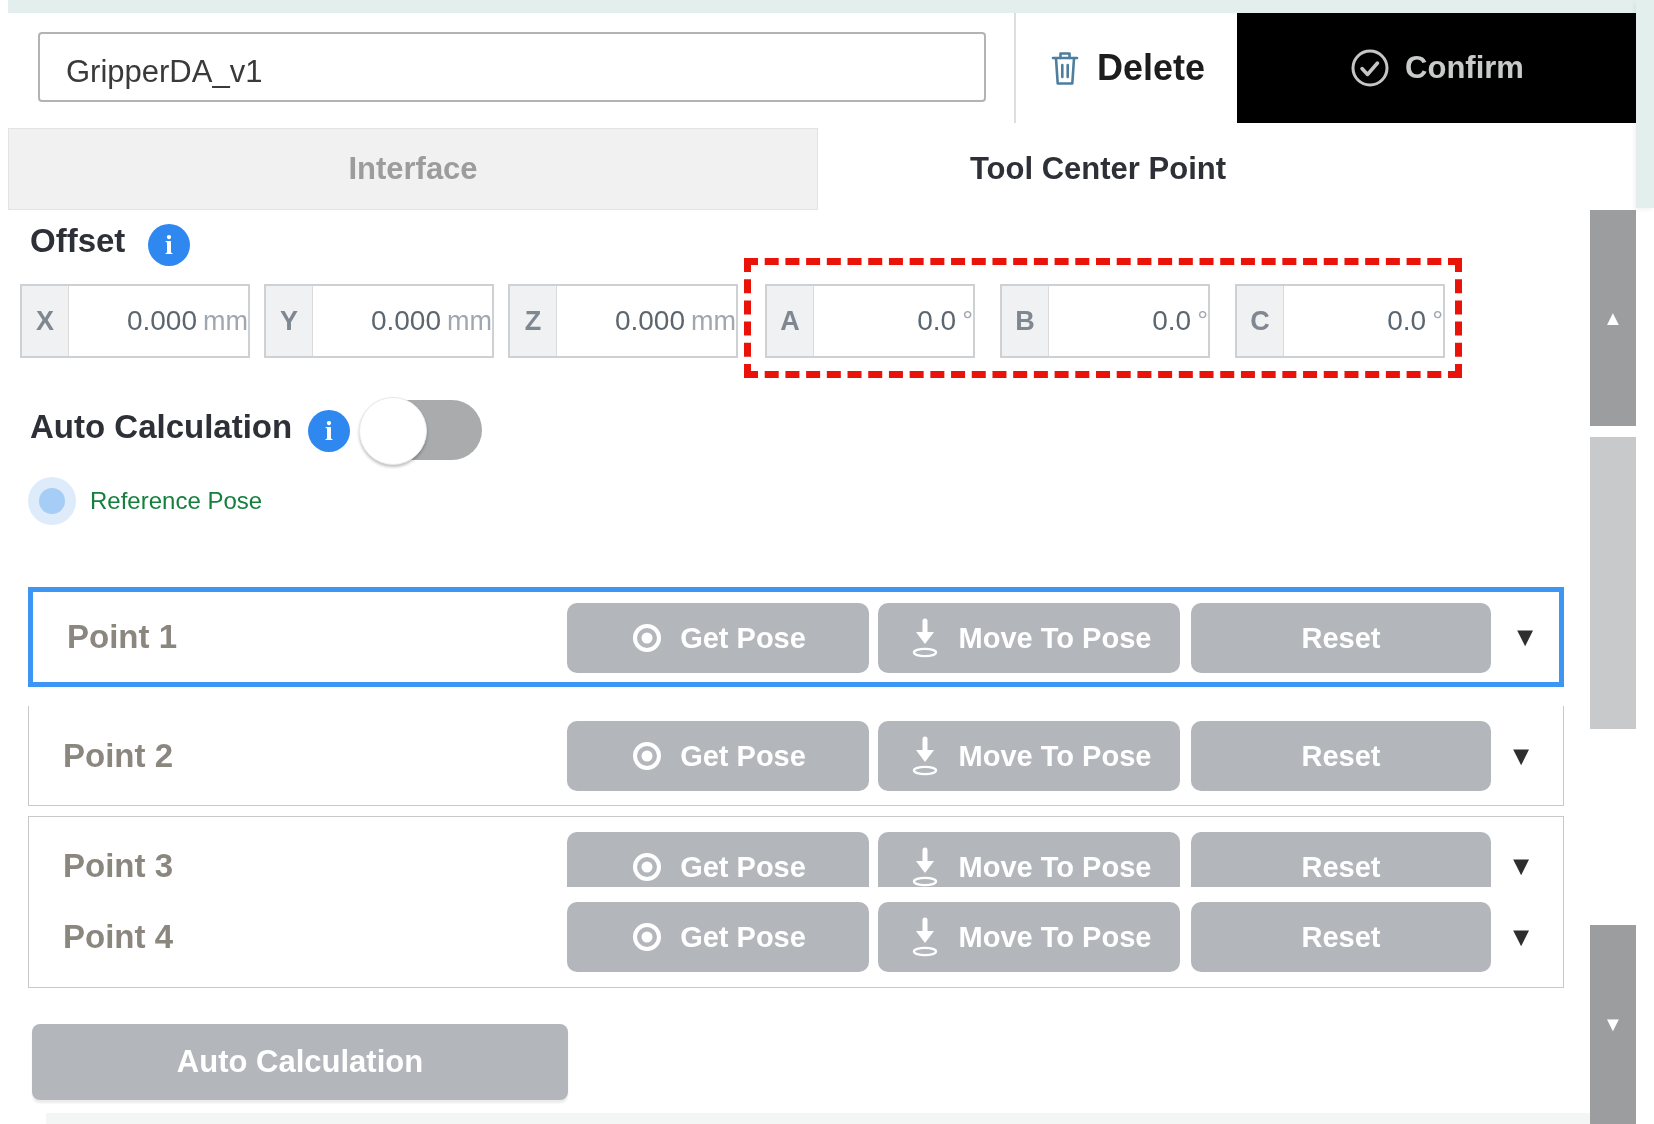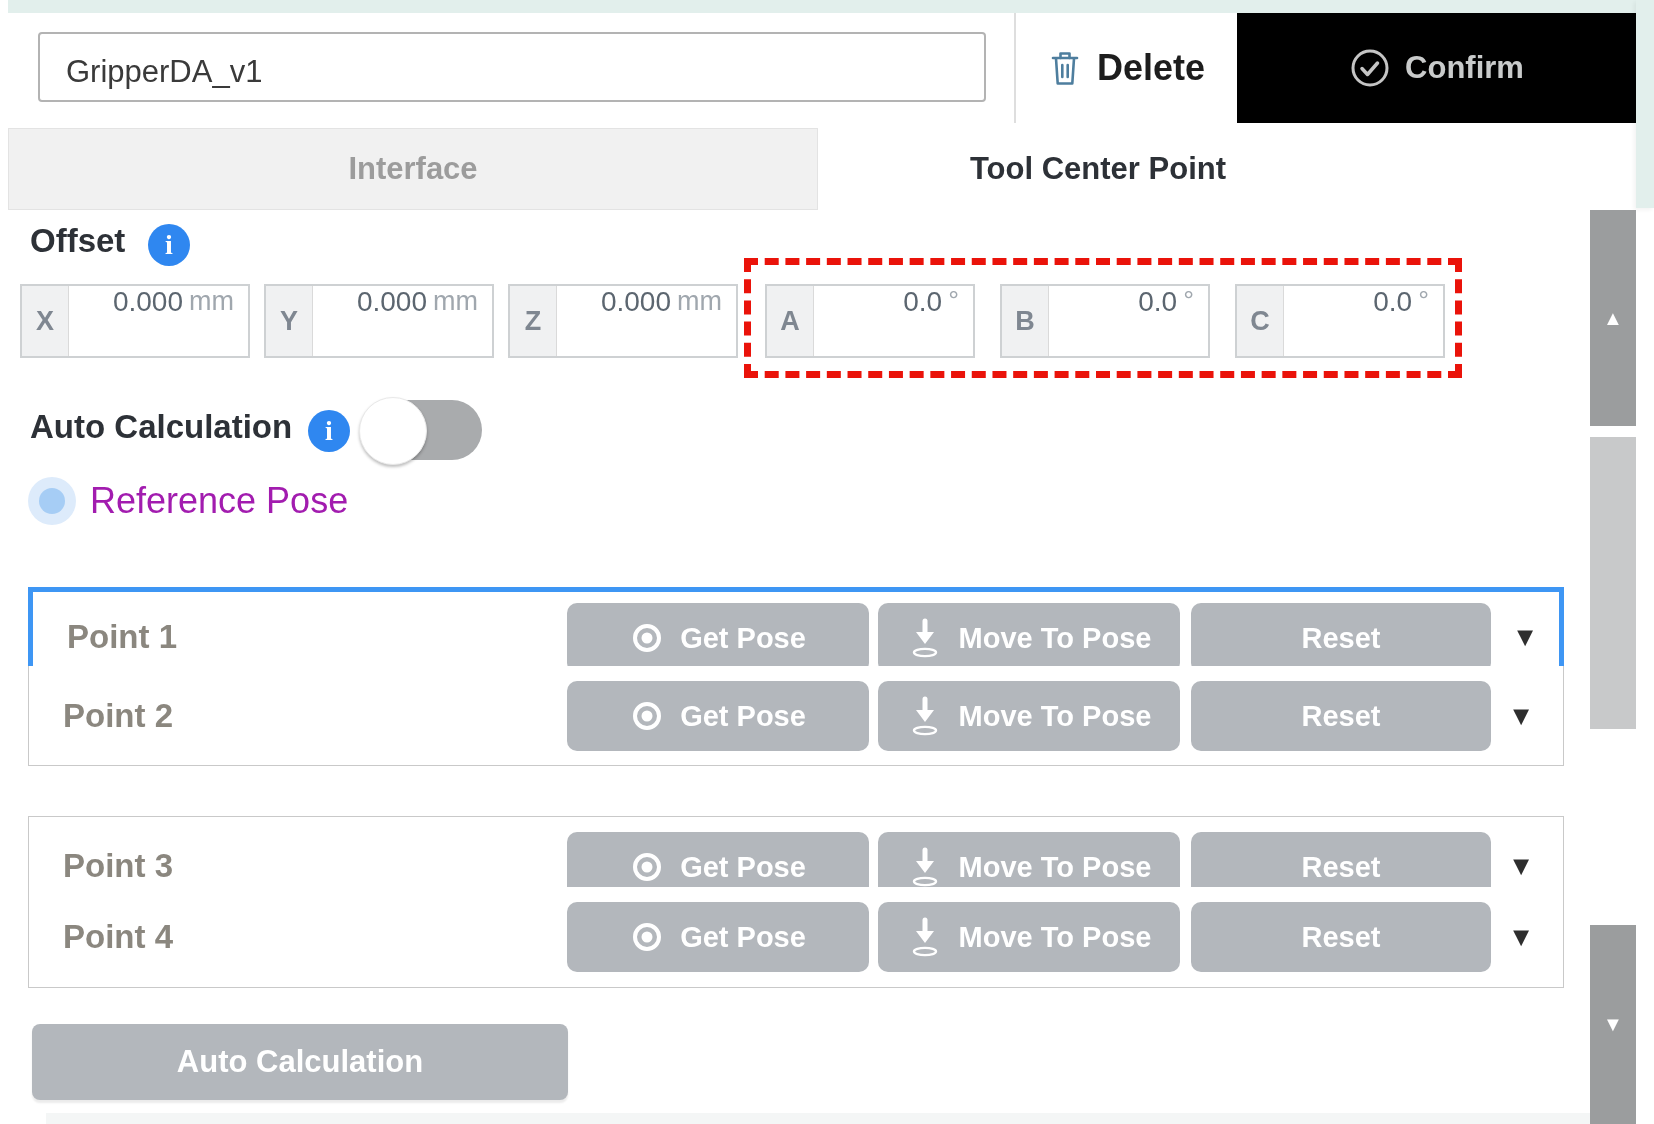--- a/index.html
+++ b/index.html
@@ -36,46 +36,46 @@
   .info{position:absolute;width:42px;height:42px;border-radius:50%;background:#2f87f0;color:#ffffff;
         display:flex;align-items:center;justify-content:center;
         font-family:"Liberation Serif","DejaVu Serif",serif;font-weight:bold;font-size:28px;cursor:pointer;}
   .offset-info{left:148px;top:224px;}
 
   .field{position:absolute;top:284px;height:74px;box-sizing:border-box;border:2px solid #ced1d3;
          background:#ffffff;display:flex;align-items:stretch;}
   .field .flabel{width:46px;background:#f0f1f2;border-right:1px solid #dadada;
                  display:flex;align-items:center;justify-content:center;
                  font-size:27px;font-weight:600;color:#7f8791;}
-  .field .fval{margin-left:auto;display:flex;align-items:flex-start;padding-right:14px;}
+  .field .fval{margin-left:auto;display:flex;align-items:center;}
   .field .num{font-size:28px;color:#5c6670;}
   .field .unit{font-size:27px;color:#a0a7ae;margin-left:6px;}
   .fx{left:20px;width:230px;} .fy{left:264px;width:230px;} .fz{left:508px;width:230px;}
   .fa{left:765px;width:210px;} .fb{left:1000px;width:210px;} .fc{left:1235px;width:210px;}
   .red-dash{position:absolute;left:744px;top:258px;width:718px;height:120px;box-sizing:border-box;
             border:7px dashed #ea130a;pointer-events:none;}
 
   
   .ac-title{left:30px;top:408px;}
   .ac-info{left:308px;top:410px;}
   .toggle{position:absolute;left:362px;top:400px;width:120px;height:60px;border-radius:30px;
           background:#a9abad;cursor:pointer;}
   .toggle .knob{position:absolute;left:-3px;top:-3px;width:66px;height:66px;border-radius:50%;
                 background:#ffffff;border:1px solid #e9e9e9;box-shadow:0 2px 3px rgba(0,0,0,0.25);}
   .radio-halo{position:absolute;left:28px;top:477px;width:48px;height:48px;border-radius:50%;
               background:#ddebfb;display:flex;align-items:center;justify-content:center;}
   .radio-dot{width:26px;height:26px;border-radius:50%;background:#a6cdf5;}
   .radio-label{position:absolute;left:90px;top:477px;height:48px;display:flex;align-items:center;
-               font-size:36px;color:#a21caf;text-align:center;}
+               font-size:24px;color:#15803d;text-align:center;}
 
   
   .prow{position:absolute;left:28px;width:1536px;height:100px;background:#ffffff;box-sizing:border-box;
         border:1px solid #c9c9c9;}
   .prow.selected{border:5px solid #3e96f4;}
-  .p2{top:666px;border-top:none;} .p3{top:816px;} .p4{top:887px;height:101px;border-top:none;}
+  .p2{top:706px;border-top:none;} .p3{top:816px;} .p4{top:887px;height:101px;border-top:none;}
   .p1{top:587px;}
   .plabel{position:absolute;left:34px;top:50%;transform:translateY(-50%);
           font-size:33px;font-weight:bold;color:#8b877f;}
   .gbtn{position:absolute;top:15px;height:70px;border-radius:10px;background:#b3b7bc;color:#ffffff;
         display:flex;align-items:center;justify-content:center;gap:16px;
         font-size:29px;font-weight:bold;cursor:pointer;}
   .prow.selected .gbtn{top:11px;}
   .gbtn.get{left:538px;width:302px;} .gbtn.move{left:849px;width:302px;} .gbtn.reset{left:1162px;width:300px;}
   .prow.selected .gbtn.get{left:534px;} .prow.selected .gbtn.move{left:845px;} .prow.selected .gbtn.reset{left:1158px;}
   .drop{position:absolute;left:1470px;top:50%;transform:translateY(-50%);font-size:27px;color:#2e2e2e;

